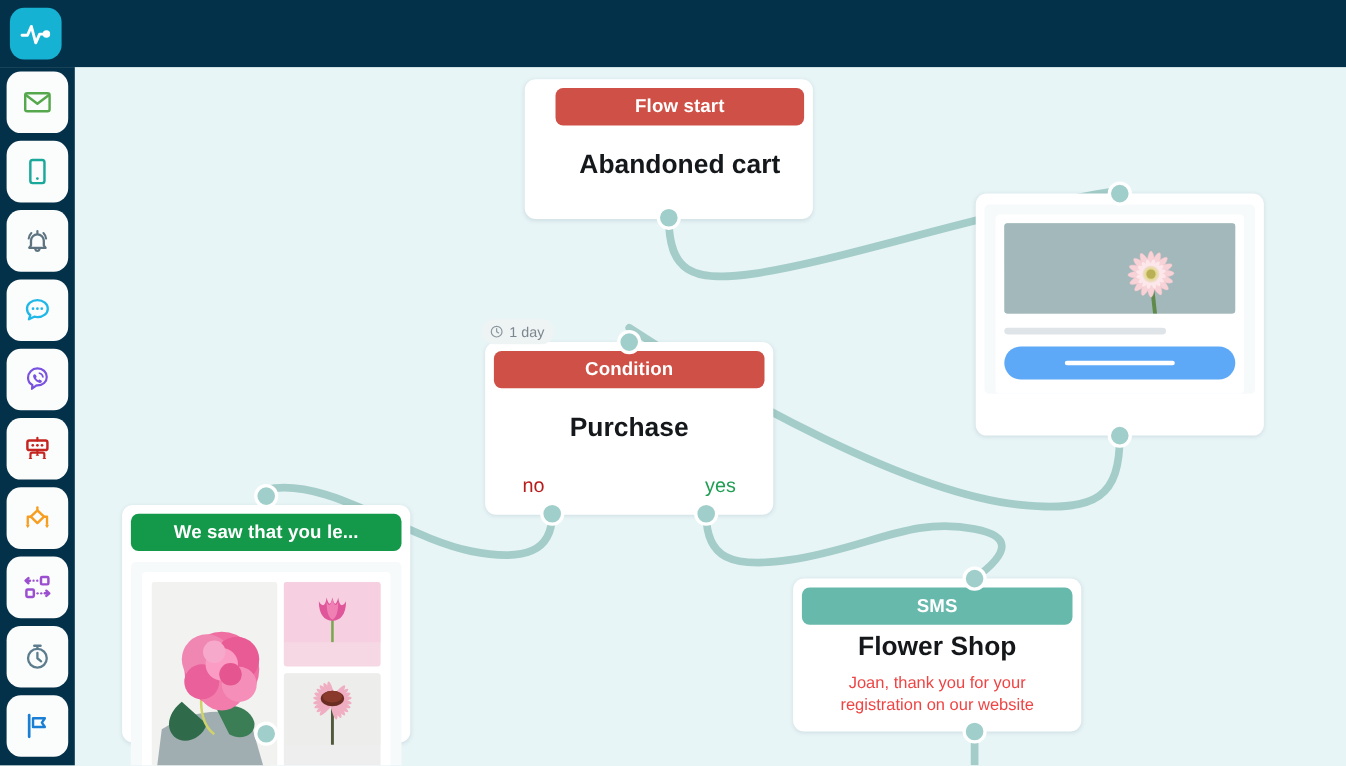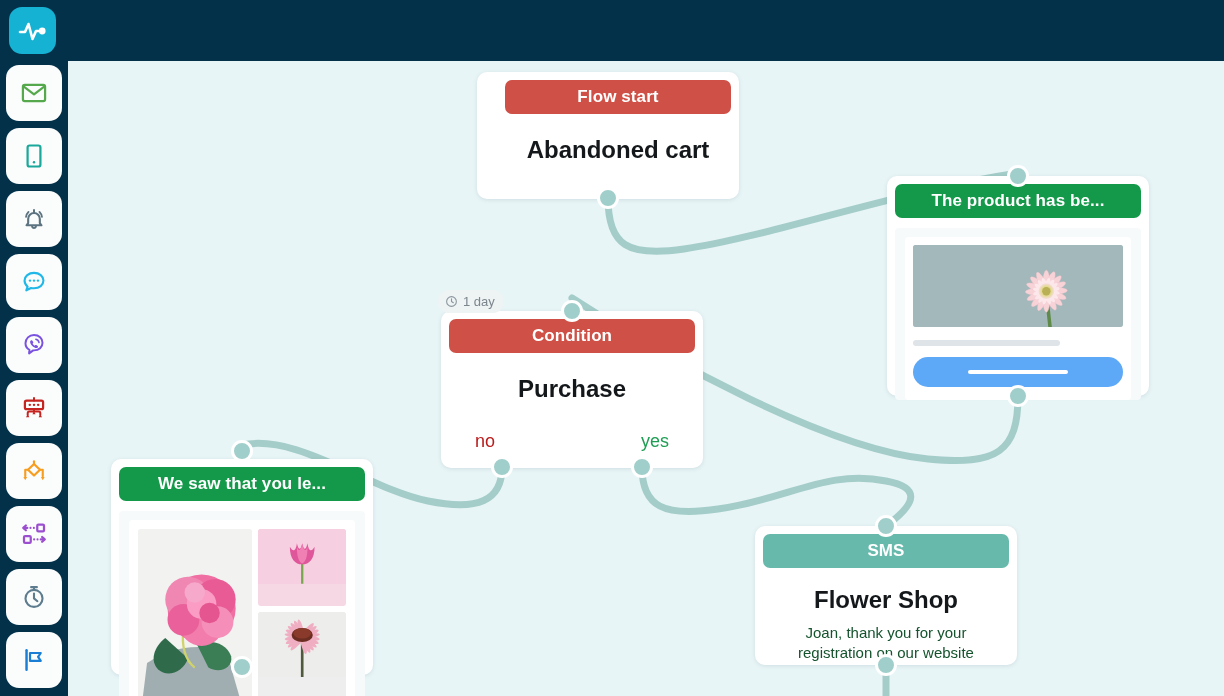--- a/index.html
+++ b/index.html
@@ -79,21 +79,21 @@
   .node-title {
     text-align: center;
     font-size: 24px;
     font-weight: bold;
     color: #15181b;
     padding: 22px 10px 0 10px;
   }
   .node-sub {
     text-align: center;
     font-size: 15px;
-    color: #14532d;
+    color: #ef4444;
     line-height: 1.32;
     padding: 9px 22px 0 22px;
   }
 
   
   .branches {
     position: absolute; left: 0; right: 0; bottom: 16px;
     display: flex; justify-content: space-between;
     padding: 0 34px;
     font-size: 18px;
@@ -328,21 +328,20 @@
       <div class="branches">
         <span class="br-no">no</span>
         <span class="br-yes">yes</span>
       </div>
     </div>
     <div class="port" style="left:493px; top:239px;"></div>
     <div class="port" style="left:423px; top:395px;"></div>
     <div class="port" style="left:563px; top:395px;"></div>
 
     <div class="node" style="left:819px; top:115px; width:262px; height:220px;">
-      <div class="node-head head-green">The product has be...</div>
       <div class="mail-frame">
         <div class="mail-inner">
           <div class="mail-hero">
             <svg class="clip" viewBox="0 0 200 82" preserveAspectRatio="xMidYMid slice">
               <defs>
                 <radialGradient id="gcenter" cx="50%" cy="50%" r="50%">
                   <stop offset="0%" stop-color="#c9c462"></stop>
                   <stop offset="60%" stop-color="#e4d98f"></stop>
                   <stop offset="100%" stop-color="#f5dede"></stop>
                 </radialGradient>
@@ -438,22 +437,22 @@
                 <ellipse cx="50" cy="24" rx="10" ry="6" fill="#8a3a2a"></ellipse>
               </svg>
             </div>
           </div>
         </div>
       </div>
     </div>
     <div class="port" style="left:163px; top:379px;"></div>
     <div class="port" style="left:163px; top:595px;"></div>
 
-    <div class="node" style="left:687px; top:465px; width:262px; height:139px;">
+    <div class="node" style="left:653px; top:465px; width:262px; height:139px;">
       <div class="node-head head-teal">SMS</div>
-      <div class="node-title" style="padding-top:18px;">Flower Shop</div>
+      <div class="node-title" style="padding-top:6px;">Flower Shop</div>
       <div class="node-sub">Joan, thank you for your registration on our website</div>
     </div>
     <div class="port" style="left:807px; top:454px;"></div>
     <div class="port" style="left:807px; top:593px;"></div>
 
   </div>
 </div>
 
 </body></html>

